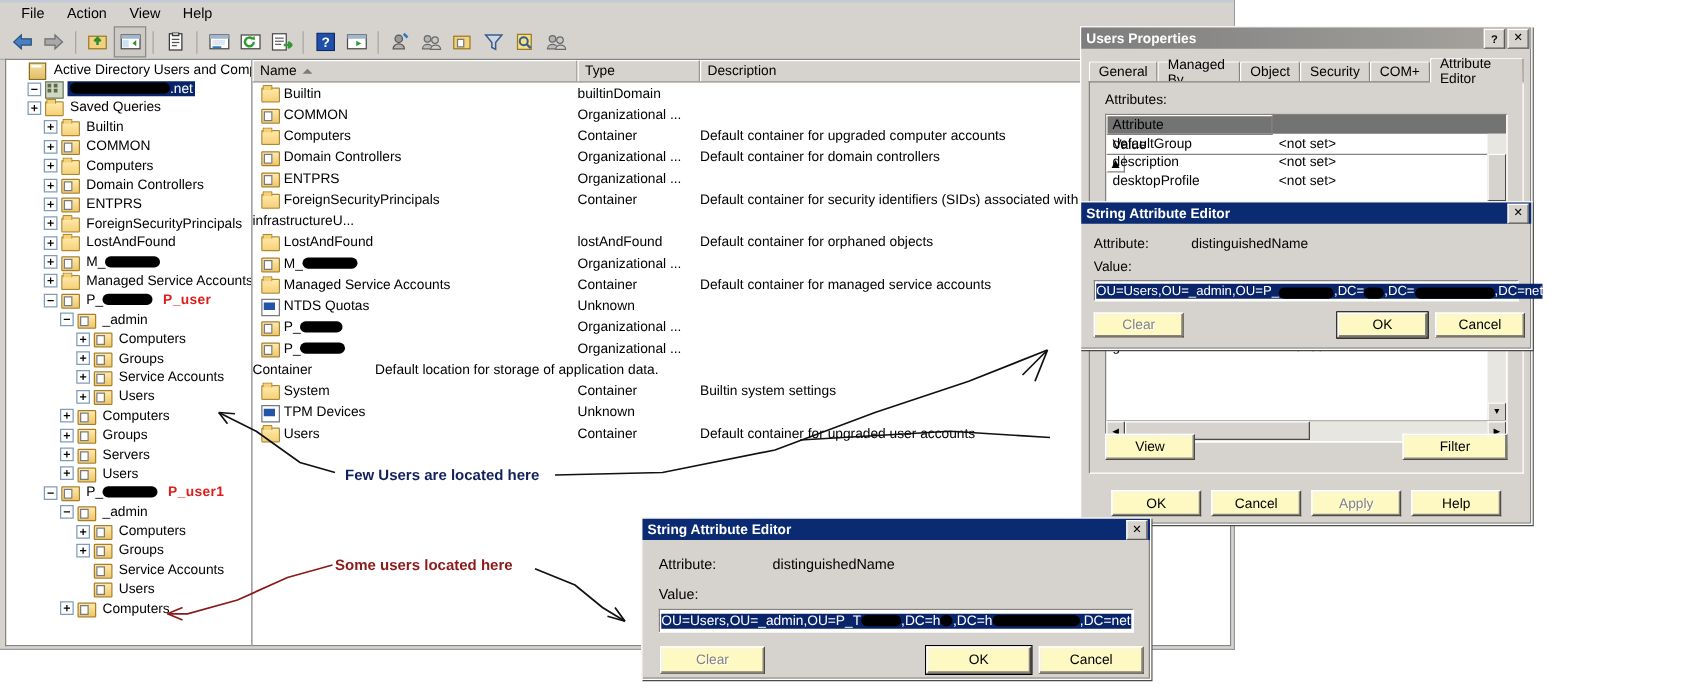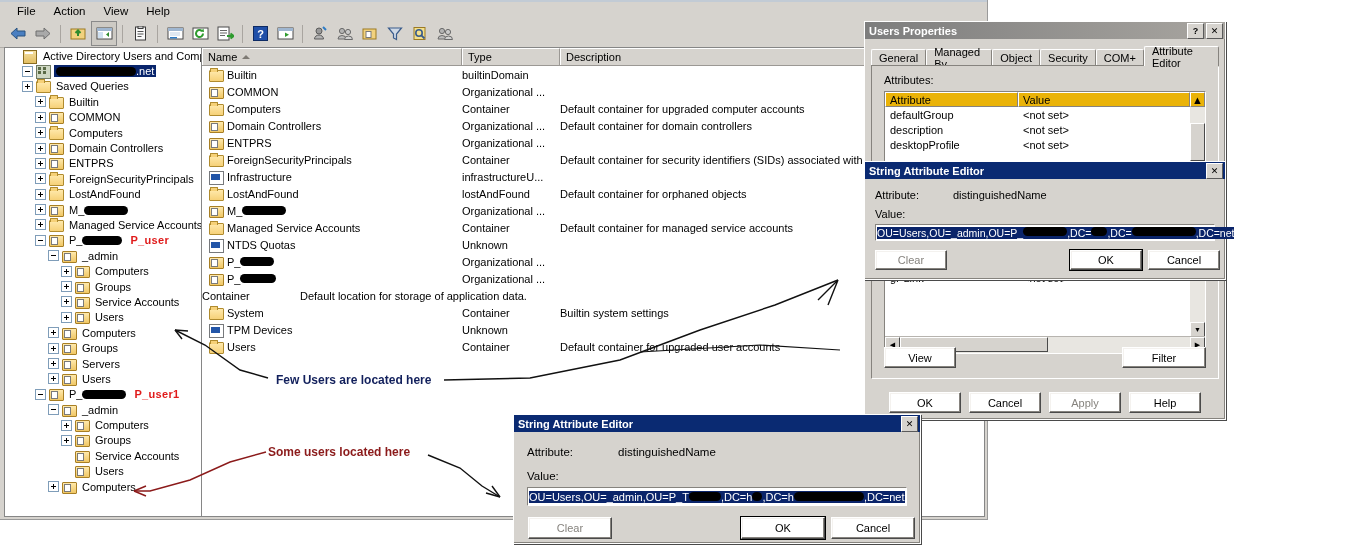--- a/index.html
+++ b/index.html
@@ -76,30 +76,30 @@
   .dlg-tb{height:17px;display:flex;align-items:center;justify-content:space-between;padding:0 2px 0 4px;
           font-size:11px;font-weight:bold;color:#fff;}
   .tb-active{background:#0a2a72;}
   .tb-inactive{background:linear-gradient(90deg,#7d7d7d,#a8a5a0);}
   .tbbtn{width:15px;height:14px;background:#d6d3ce;border:1px solid #fff;
          border-right-color:#5a5a5a;border-bottom-color:#5a5a5a;
          font-size:9px;font-weight:bold;color:#000;display:flex;align-items:center;justify-content:center;}
   .grp{border:1px solid #fff;border-top-color:#86837e;border-left-color:#86837e;}
   .fld{background:#fff;border:1px solid #86837e;border-right-color:#fff;border-bottom-color:#fff;
        box-sizing:border-box;}
-  .btn{background:#ffffff;border:1px solid #fff;border-right-color:#4a4a4a;border-bottom-color:#4a4a4a;
+  .btn{background:#fef9c3;border:1px solid #fff;border-right-color:#4a4a4a;border-bottom-color:#4a4a4a;
        box-shadow:inset -1px -1px 0 #86837e, inset 1px 1px 0 #f4f2ef;
        font-size:11px;display:flex;align-items:center;justify-content:center;box-sizing:border-box;}
   .btn.disabled{color:#86837e;text-shadow:1px 1px 0 #fff;}
   .btn.default{box-shadow:inset -1px -1px 0 #86837e, inset 1px 1px 0 #f4f2ef, 0 0 0 1px #000;}
   .tab{height:17px;padding:0 7px;background:#d6d3ce;border:1px solid #fff;border-bottom:none;
        border-right-color:#86837e;font-size:11px;display:flex;align-items:center;box-sizing:border-box;
        border-radius:2px 2px 0 0;}
   .tab.active{height:20px;margin-top:-3px;font-weight:normal;box-shadow:0 1px 0 #d6d3ce;z-index:2;position:relative;}
-  .attr-hdr{display:flex;height:15px;background:#eab308;font-size:11px;}
+  .attr-hdr{display:flex;height:15px;background:#737373;font-size:11px;flex-direction:column;}
   .attr-hdr div{border:1px solid #fff;border-right-color:#86837e;border-bottom-color:#86837e;
                 box-sizing:border-box;padding:1px 4px;}
   .attr-row{display:flex;font-size:11px;height:15px;align-items:center;}
   .sbar{background:#d6d3ce;border:1px solid #fff;border-right-color:#4a4a4a;border-bottom-color:#4a4a4a;
         display:flex;align-items:center;justify-content:center;font-size:7px;box-sizing:border-box;}
   .hilite{background:#0a246a;color:#fff;}
 </style>
 </head>
 <body>
 
@@ -439,24 +439,20 @@
           </div>
           <div class="lrow">
             <div class="lc-name">
               <span class="ic folder"></span>
               <span>ForeignSecurityPrincipals</span>
             </div>
             <div class="lc-type">Container</div>
             <div class="lc-desc">Default container for security identifiers (SIDs) associated with</div>
           </div>
           <div class="lrow">
-            <div class="lc-name">
-              <span class="ic obj"></span>
-              <span>Infrastructure</span>
-            </div>
             <div class="lc-type">infrastructureU...</div>
             <div class="lc-desc"></div>
           </div>
           <div class="lrow">
             <div class="lc-name">
               <span class="ic folder"></span>
               <span>LostAndFound</span>
             </div>
             <div class="lc-type">lostAndFound</div>
             <div class="lc-desc">Default container for orphaned objects</div>
@@ -637,21 +633,21 @@
 
 <div class="dlg" style="left:864px;top:161px;width:360px;height:117px;">
   <div class="dlg-tb tb-active">
     <span>String Attribute Editor</span>
     <span class="tbbtn">✕</span>
   </div>
   <div style="position:absolute;left:10px;top:27px;font-size:11px;">Attribute:</div>
   <div style="position:absolute;left:88px;top:27px;font-size:11px;">distinguishedName</div>
   <div style="position:absolute;left:10px;top:46px;font-size:11px;">Value:</div>
   <div class="fld" style="position:absolute;left:10px;top:62px;width:340px;height:17px;display:flex;align-items:center;padding:0 1px;">
-    <span class="hilite" style="font-size:10.5px;white-space:nowrap;display:flex;align-items:flex-start;">
+    <span class="hilite" style="font-size:10.5px;white-space:nowrap;display:flex;align-items:flex-end;">
       <span>OU=Users,OU=_admin,OU=P_</span>
         <span class="blackout" style="width:44px;"></span>
         <span>,DC=</span>
         <span class="blackout" style="width:16px;"></span>
         <span>,DC=</span>
         <span class="blackout" style="width:64px;"></span>
         <span>,DC=net</span>
     </span>
   </div>
   <div class="btn disabled" style="position:absolute;left:10px;top:88px;width:72px;height:20px;">Clear</div>

